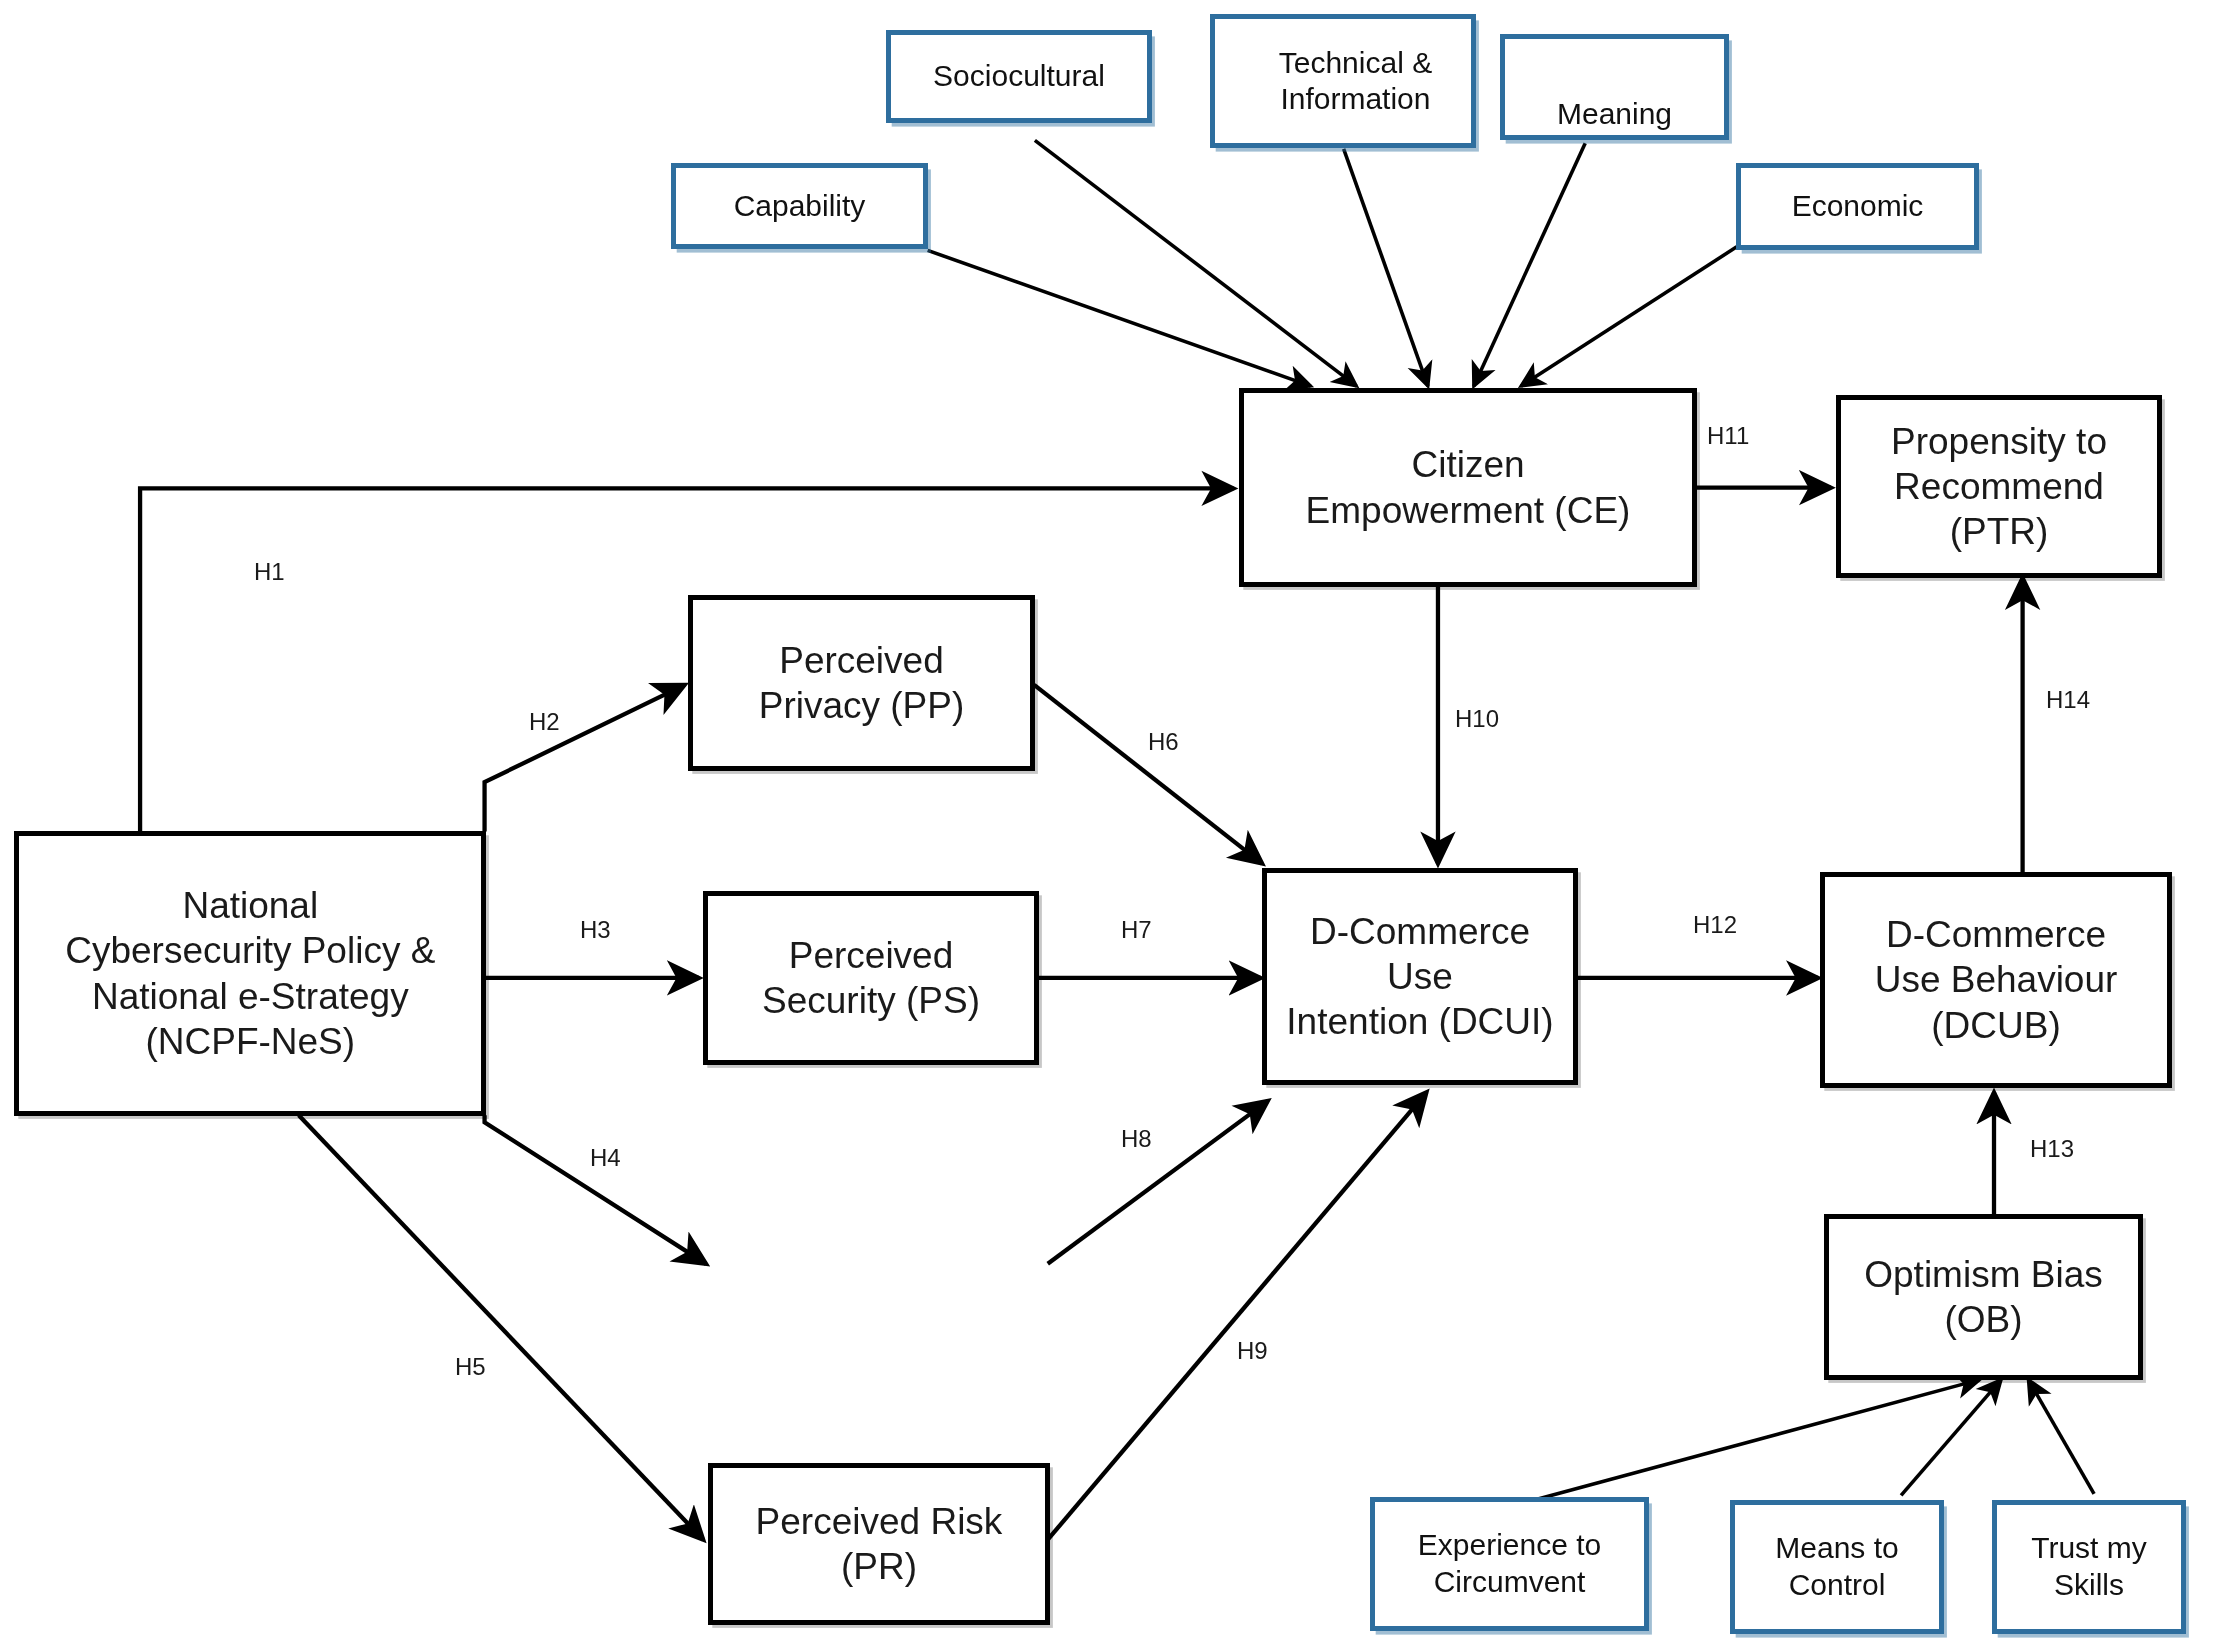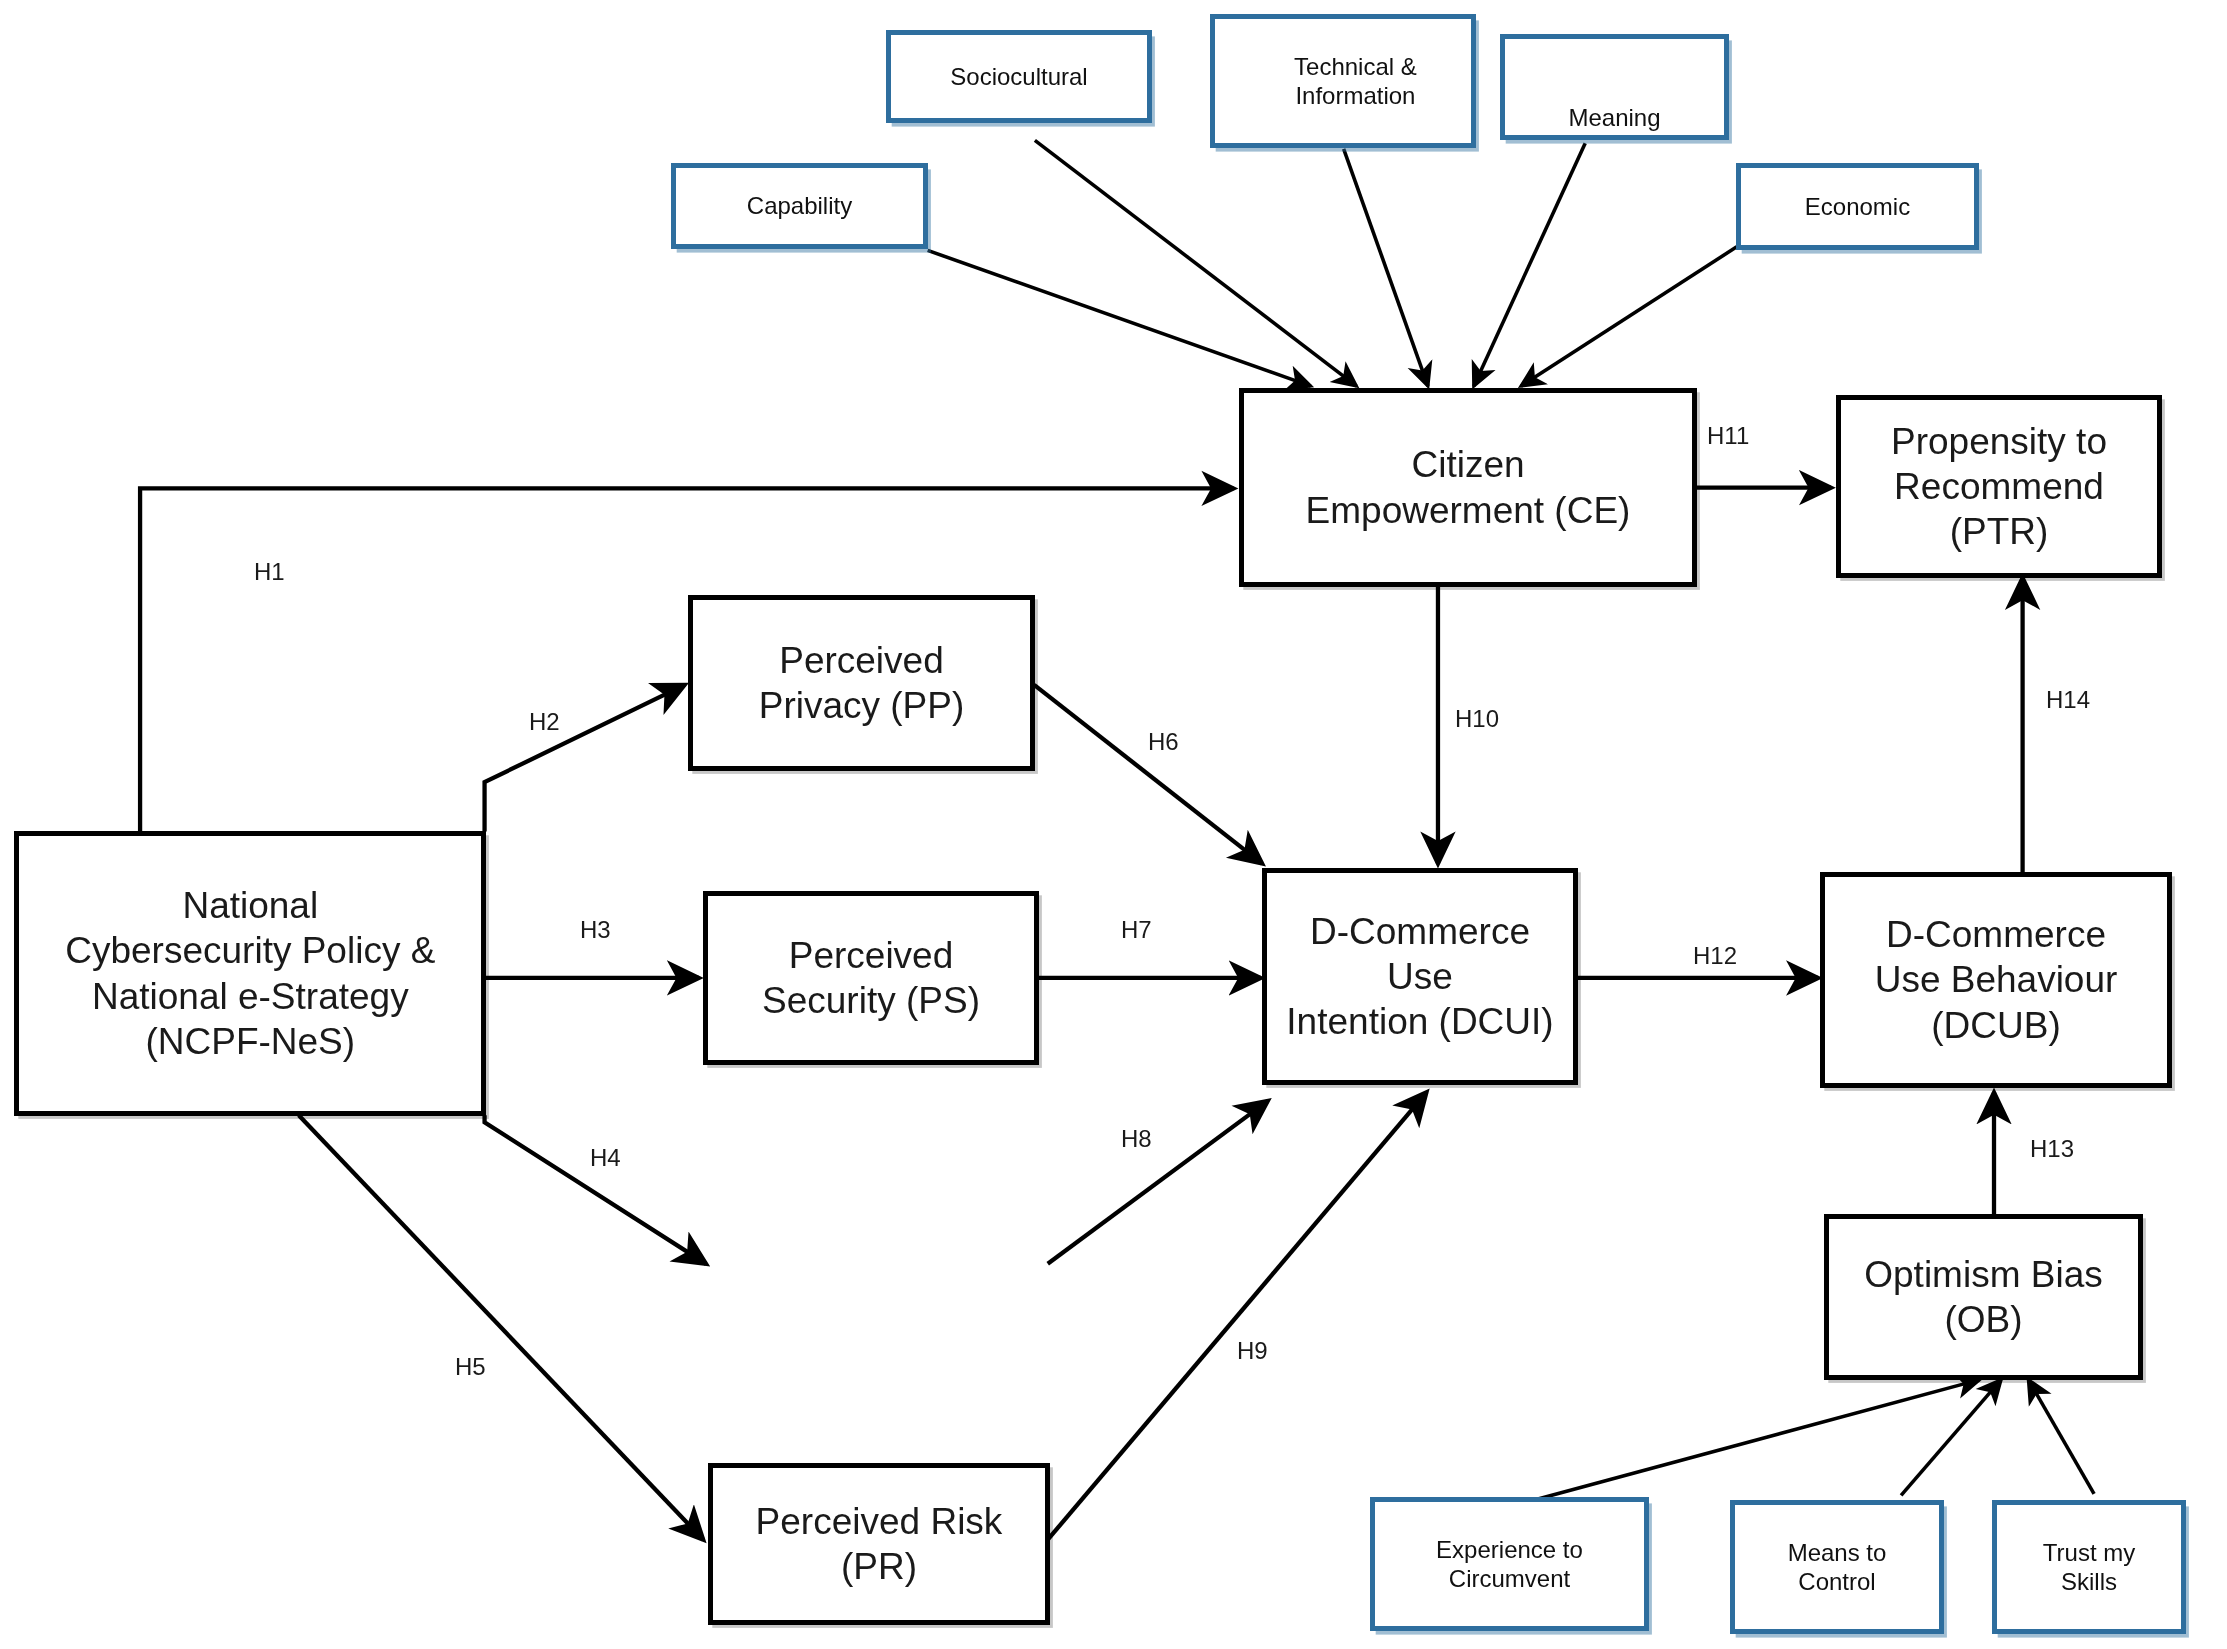--- a/index.html
+++ b/index.html
@@ -42,21 +42,21 @@
   
   .node.black {
     border: 5px solid #000000;
     font-size: 37px;
     color: #1a1a1a;
     box-shadow: 3.6px 3.6px 0 -0.7px rgba(0,0,0,0.22);
   }
   
   .node.blue {
     border: 5.7px solid #2e6e9e;
-    font-size: 24px;
+    font-size: 30px;
     color: #111111;
     box-shadow: 4.3px 5px 0 -1.4px rgba(46,110,158,0.45);
   }
   .hlabel {
     position: absolute;
     font-size: 24px;
     color: #1a1a1a;
     font-family: "Liberation Sans", sans-serif;
     white-space: nowrap;
   }
@@ -216,20 +216,20 @@
   <div class="hlabel" style="left:1121px; top:916px;"><span>H7</span></div>
 
   <div class="hlabel" style="left:1121px; top:1125px;"><span>H8</span></div>
 
   <div class="hlabel" style="left:1237px; top:1337px;"><span>H9</span></div>
 
   <div class="hlabel" style="left:1455px; top:705px;"><span>H10</span></div>
 
   <div class="hlabel" style="left:1707px; top:422px;"><span>H11</span></div>
 
-  <div class="hlabel" style="left:1693px; top:911px;margin-top:31px;"><span>H12</span></div>
+  <div class="hlabel" style="left:1693px; top:911px;"><span>H12</span></div>
 
   <div class="hlabel" style="left:2030px; top:1135px;"><span>H13</span></div>
 
   <div class="hlabel" style="left:2046px; top:686px;"><span>H14</span></div>
 
 </div>
 
 
 </body></html>

